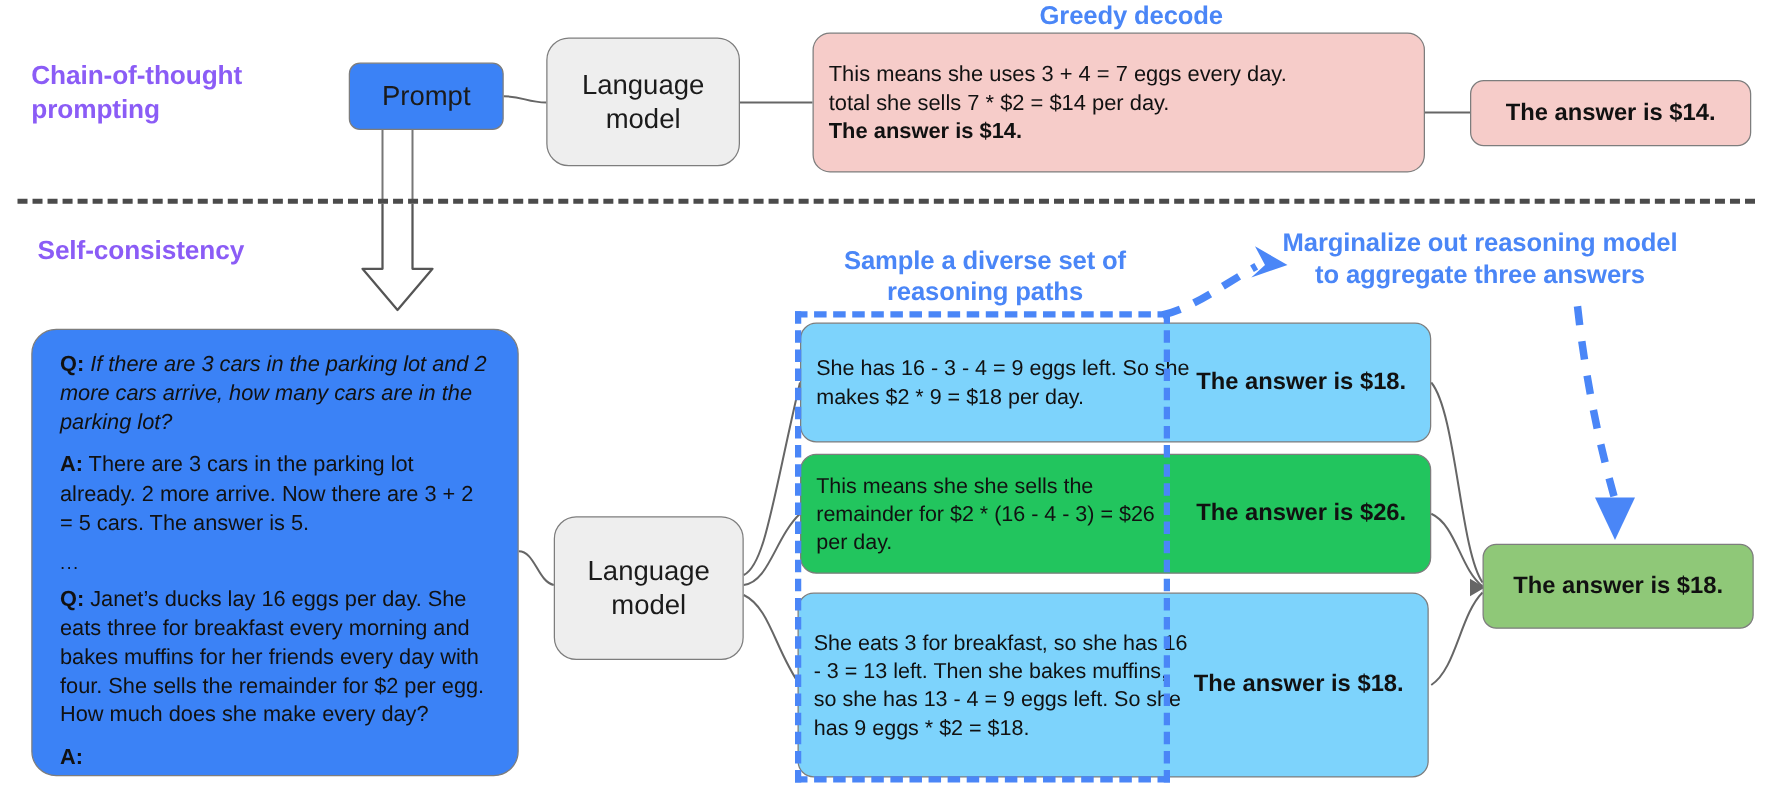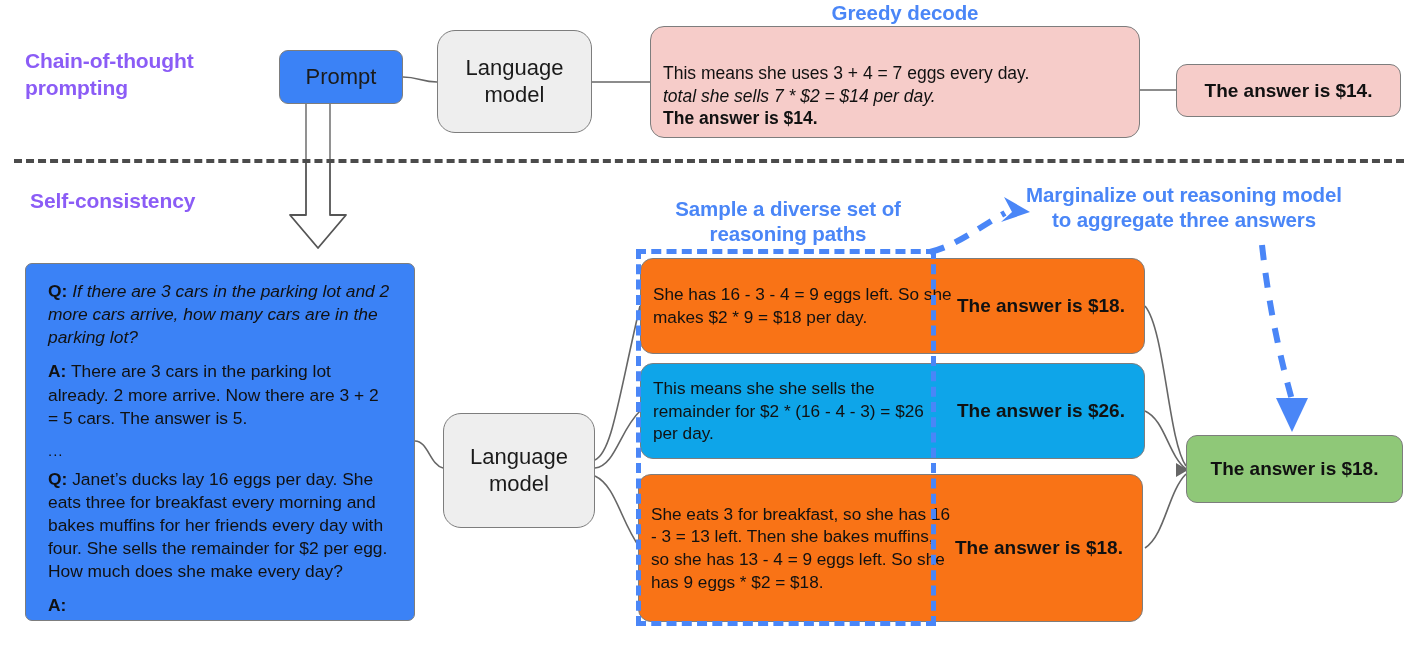--- a/index.html
+++ b/index.html
@@ -75,21 +75,21 @@
     line-height: 1.22;
   }
   #cot-output {
     left: 650px; top: 26px; width: 490px; height: 112px;
     background: #f6ccc9;
     border-radius: 14px;
     padding: 7px 12px;
     font-size: 17.5px;
     color: #111;
     line-height: 1.30;
-    align-items: flex-end;
+    align-items: center;
   }
   #cot-output .bold { font-weight: bold; }
   #cot-answer {
     left: 1176px; top: 64px; width: 225px; height: 53px;
     background: #f6ccc9;
     border-radius: 11px;
     justify-content: center;
     font-weight: bold;
     font-size: 19px;
     color: #111;
@@ -98,21 +98,21 @@
   
   #divider {
     position: absolute;
     left: 14px; top: 159px; width: 1390px; height: 0;
     border-top: 4px dashed #4b4b4b;
   }
 
   
   #few-shot-box {
     left: 25px; top: 263px; width: 390px; height: 358px;
-    border-radius: 7px;
+    border-radius: 20px;
     padding: 16px 22px;
     align-items: flex-start;
     font-size: 17.4px;
     color: #111;
     line-height: 1.33;
   }
   #few-shot-box .qa { margin-bottom: 11px; }
   #few-shot-box .qa:last-child { margin-bottom: 0; }
   #few-shot-box .lbl { font-weight: bold; }
   #few-shot-box .ital { font-style: italic; }
@@ -134,22 +134,22 @@
     box-sizing: border-box;
     border: 1.6px solid #7d7d7d;
     border-radius: 13px;
     display: flex;
     align-items: center;
     padding: 6px 12px;
     font-size: 17.2px;
     color: #111;
     line-height: 1.32;
   }
-  .path-box.green { background: #f97316; }
-  .path-box.pink  { background: #0ea5e9; }
+  .path-box.green { background: #7dd3fc; }
+  .path-box.pink  { background: #22c55e; }
   .path-box .reason { width: 300px; }
   .path-box .ans {
     font-weight: bold;
     font-size: 19px;
     margin-left: 4px;
     white-space: nowrap;
   }
 
   #path-1 { left: 640px; top: 258px; width: 505px; height: 96px; }
   #path-2 { left: 640px; top: 363px; width: 505px; height: 96px; }
@@ -238,21 +238,21 @@
   <div class="node" id="lm-box-top">
     <span class="txt">
       <span style="display:block;">Language</span>
       <span style="display:block;">model</span>
     </span>
   </div>
 
   <div class="node" id="cot-output">
     <span class="txt">
       <span style="display:block;">This means she uses 3 + 4 = 7 eggs every day.</span>
-      <span style="display:block;font-style:italic;">total she sells 7 * $2 = $14 per day.</span>
+      <span style="display:block;">total she sells 7 * $2 = $14 per day.</span>
       <span class="bold" style="display:block;">The answer is $14.</span>
     </span>
   </div>
 
   <div class="node" id="cot-answer">
     <span class="txt" style="text-align:center;">The answer is $14.</span>
   </div>
 
   <div class="node" id="few-shot-box">
     <span class="txt">

